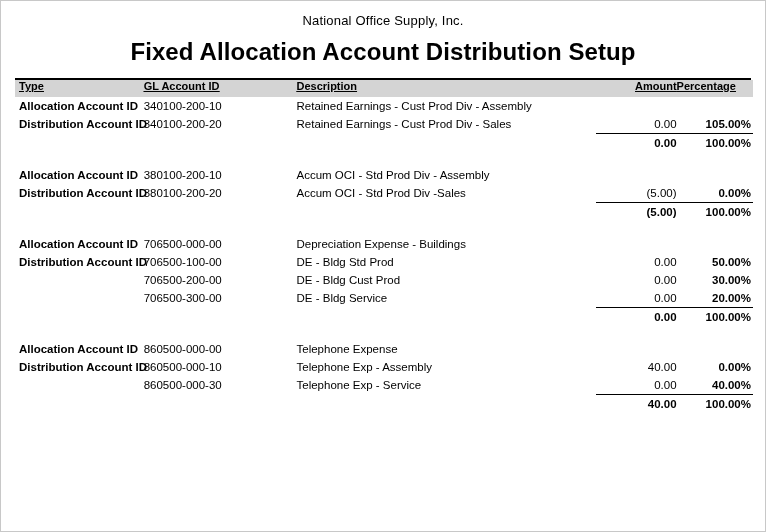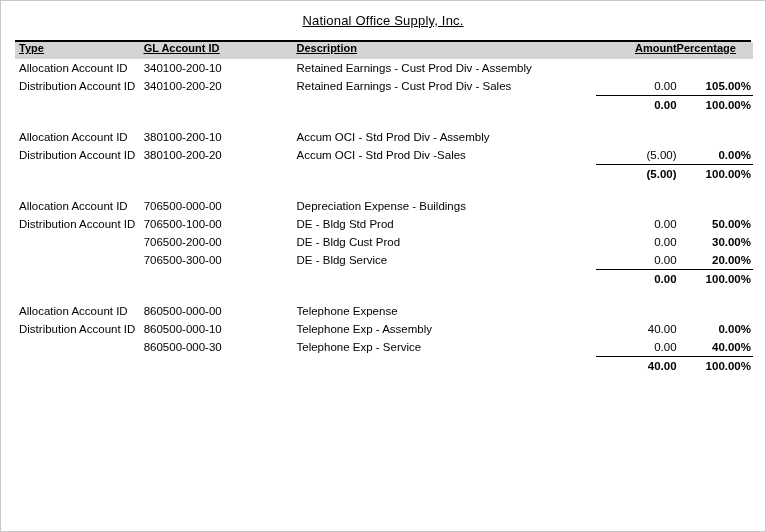--- a/index.html
+++ b/index.html
@@ -23,21 +23,20 @@
     background: #ffffff;
   }
   .header {
     text-align: center;
     padding-top: 12px;
   }
   .company {
     font-size: 13px;
     font-weight: normal;
     letter-spacing: 0.2px;
-    text-decoration: underline;
   }
   .report-title {
     font-size: 24px;
     font-weight: bold;
     margin-top: 10px;
     letter-spacing: 0.1px;
   }
   .rule {
     margin: 12px 14px 0 14px;
     border-top: 2px solid #000000;
@@ -73,21 +72,21 @@
 
   .data-row td {
     height: 18px;
     line-height: 18px;
     font-size: 11.5px;
     white-space: nowrap;
   }
   .data-row td.c-type { padding-left: 4px; }
   .data-row td.c-amt, .data-row td.c-pct { text-align: right; }
   .data-row td.c-pct { padding-right: 2px; font-weight: bold; }
-  .label-bold { font-weight: normal; }
+  .label-bold { font-weight: bold; }
   .spacer-row td { height: 14px; }
   .total-row td {
     height: 18px;
     line-height: 18px;
     font-size: 11.5px;
     font-weight: bold;
     text-align: right;
   }
   .total-row td.c-amt, .total-row td.c-pct {
     border-top: 1px solid #000000;
@@ -97,20 +96,21 @@
     border-top: none;
   }
 </style>
 </head>
 <body>
 
 <div class="page">
 
   <div class="header">
     <div class="company">National Office Supply, Inc.</div>
+    <div class="report-title">Fixed Allocation Account Distribution Setup</div>
   </div>
 
   <div class="rule"></div>
 
   <table class="grid">
     <colgroup>
       <col class="c-type">
         <col class="c-gl">
         <col class="c-desc">
         <col class="c-amt">

